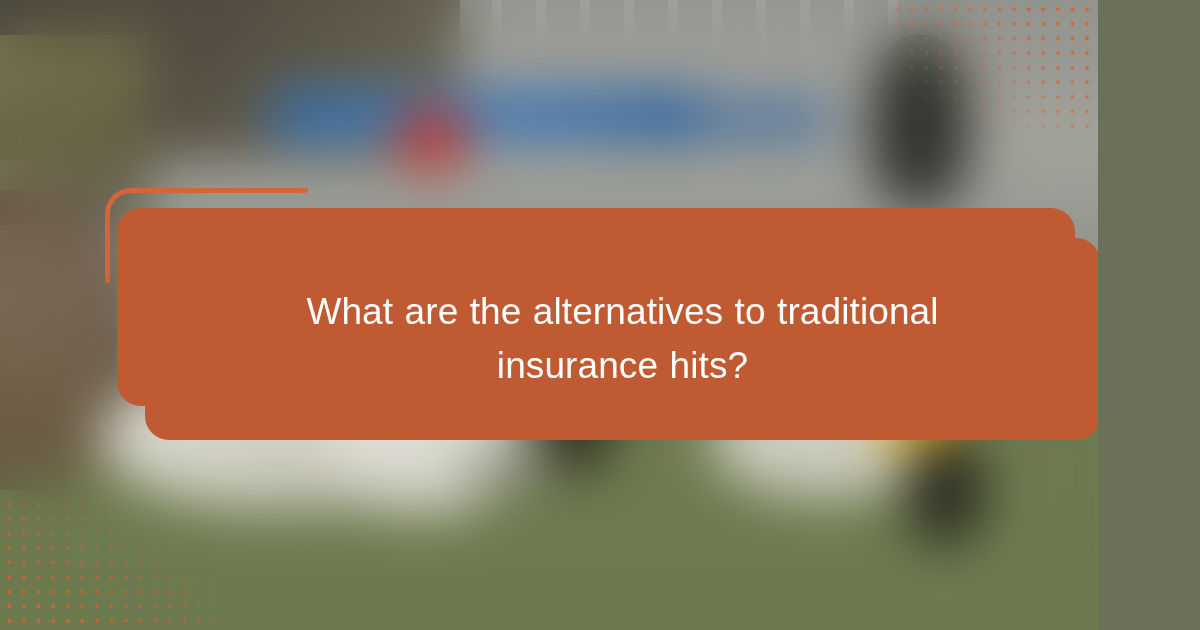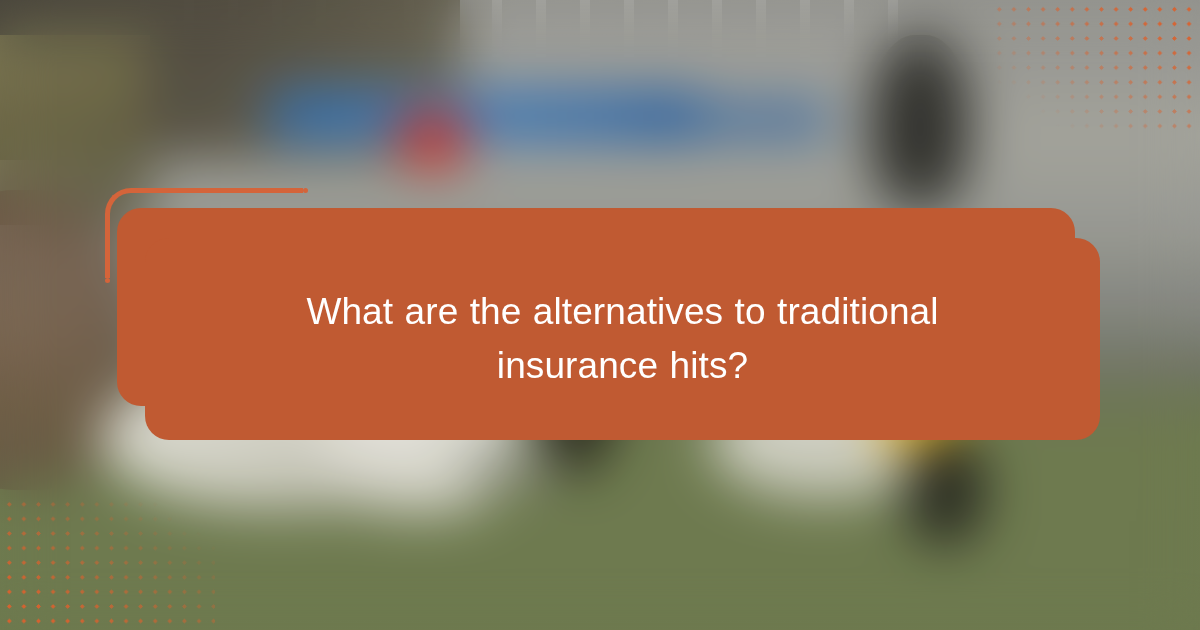--- a/index.html
+++ b/index.html
@@ -6,21 +6,21 @@
 
   html, body {
     width:1200px; height:630px;
     overflow:hidden;
     background:#6b7159;
     font-family:"Liberation Sans", sans-serif;
   }
 
   #stage {
     position:relative;
-    width:1200px; height:630px;
+    width:1098px; height:630px;
     overflow:hidden;
   }
 
   
   .bg-layer {
     position:absolute; inset:-60px;
     overflow:hidden;
   }
   .bg-base {
     position:absolute; inset:0;

